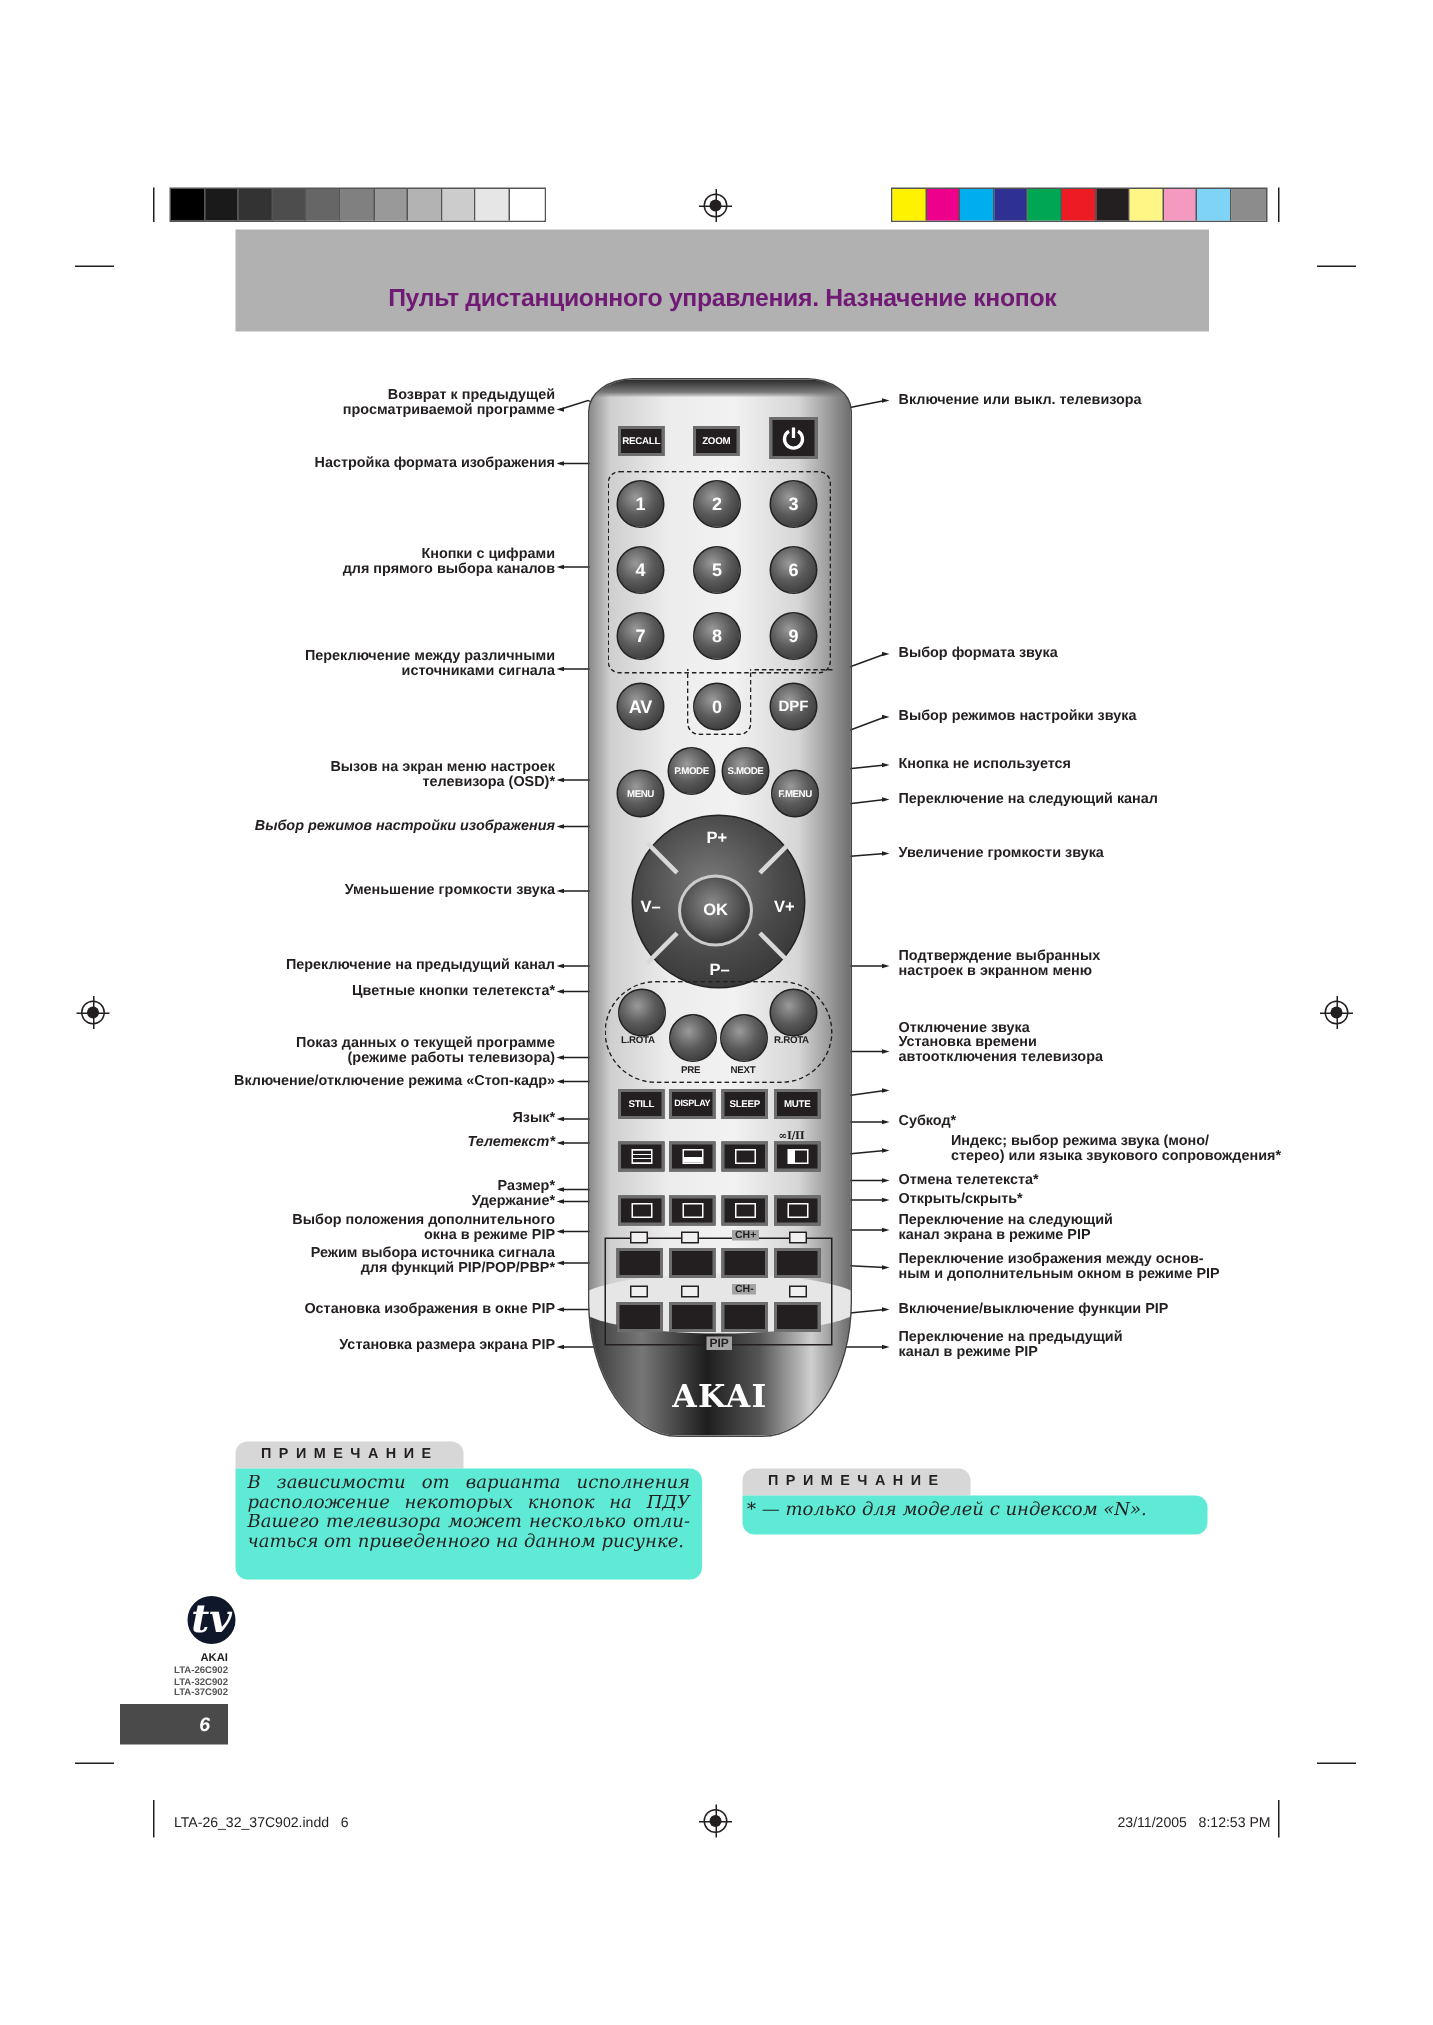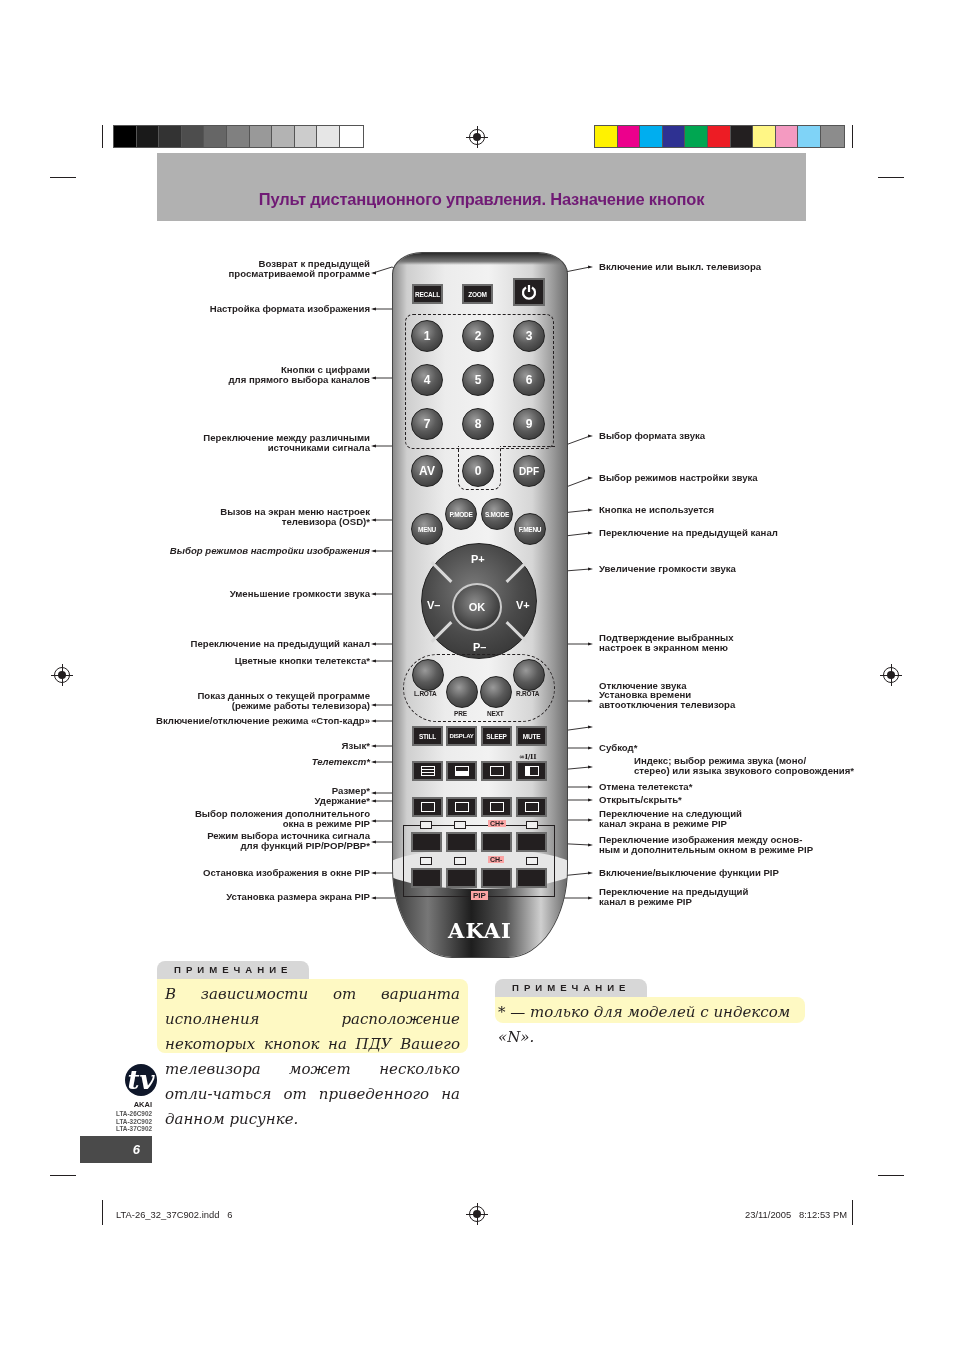--- a/index.html
+++ b/index.html
@@ -46,30 +46,30 @@
   .dash-box { position: absolute; border: 1.5px dashed #231f20; border-radius: 8px; }
 
   .nav-ring { position: absolute; left: 421px; top: 543px; width: 116px; height: 116px; border-radius: 50%; background: radial-gradient(circle at 45% 40%, #7a7a7a 0%, #4a4a4a 50%, #2a2a2a 100%); border: 1.5px solid #222; }
   .nav-txt { position: absolute; color: #fff; font-weight: bold; font-size: 11px; }
   .ok-btn { position: absolute; left: 452px; top: 583px; width: 50px; height: 48px; border-radius: 50%; background: radial-gradient(circle at 45% 40%, #8a8a8a, #3c3c3c 70%); border: 2px solid #ccc; color: #fff; font-weight: bold; font-size: 11px; display: flex; align-items: center; justify-content: center; }
   .nav-sep { position: absolute; width: 3px; height: 28px; background: #d8d8d8; }
 
   .pip-btn { position: absolute; width: 31px; height: 20px; background: #231f20; border: 2px solid #6d6d6d; }
   .pip-frame { position: absolute; left: 403px; top: 825px; width: 152px; height: 72px; border: 1px solid #231f20; }
   .pip-icon { position: absolute; width: 12px; height: 8px; border: 1.2px solid #231f20; background: #f0f0f0; }
-  .pip-txt { position: absolute; font-size: 7px; font-weight: bold; color: #231f20; background: #fca5a5; padding: 0 2px; }
+  .pip-txt { position: absolute; font-size: 7px; font-weight: bold; color: #231f20; background: #a3a3a3; padding: 0 2px; }
 
   .tt-icon { position: absolute; width: 14px; height: 10px; border: 1.3px solid #fff; }
 
   
   svg.leaders { position: absolute; left: 0; top: 0; width: 955px; height: 1350px; pointer-events: none; }
 
   
   .note-tab { position: absolute; height: 18px; background: #d7d7d7; border-radius: 8px 8px 0 0; font-size: 9.6px; font-weight: bold; letter-spacing: 5px; padding-left: 17px; line-height: 18px; color: #231f20; }
-  .note-box { position: absolute; background: #fef9c3; border-radius: 0 8px 8px 8px; font-family: "DejaVu Serif", serif; font-style: italic; font-size: 15px; line-height: 25px; color: #231f20; padding: 3px 8px; }
+  .note-box { position: absolute; background: #5eead4; border-radius: 0 8px 8px 8px; font-family: "DejaVu Serif", serif; font-style: italic; font-size: 12px; line-height: 13px; color: #231f20; padding: 3px 8px; }
 
   .tv-logo { position: absolute; left: 113px; top: 1064px; width: 32px; height: 32px; border-radius: 50%; background: #0f172a; color: #fff; font-weight: bold; font-size: 26px; display: flex; align-items: center; justify-content: center; font-family: "DejaVu Serif", serif; font-style: italic; margin-left: 12px; }
   .brand-small { position: absolute; font-size: 7.5px; font-weight: bold; color: #231f20; text-align: right; }
   .models { position: absolute; font-size: 6.4px; color: #555; text-align: right; line-height: 7.5px; font-weight: bold; }
   .page-num { position: absolute; left: 80px; top: 1136px; width: 72px; height: 27px; background: #4a4a4a; color: #fff; font-weight: bold; font-style: italic; font-size: 13px; text-align: right; padding-right: 12px; line-height: 27px; }
 
   .footer-txt { position: absolute; top: 1209px; font-size: 9.4px; color: #231f20; }
 </style>
 </head>
 <body>
@@ -345,21 +345,21 @@
 окна в режиме PIP</div>
 <div class="lbl left" style="right:585px;top:831px;white-space:pre;">Режим выбора источника сигнала
 для функций PIP/POP/PBP*</div>
 <div class="lbl left" style="right:585px;top:868px;">Остановка изображения в окне PIP</div>
 <div class="lbl left" style="right:585px;top:892px;">Установка размера экрана PIP</div>
 
 <div class="lbl right" style="left:599px;top:262px;">Включение или выкл. телевизора</div>
 <div class="lbl right" style="left:599px;top:431px;">Выбор формата звука</div>
 <div class="lbl right" style="left:599px;top:473px;">Выбор режимов настройки звука</div>
 <div class="lbl right" style="left:599px;top:505px;">Кнопка не используется</div>
-<div class="lbl right" style="left:599px;top:528px;">Переключение на предыдущей канал</div>
+<div class="lbl right" style="left:599px;top:528px;">Переключение на следующий канал</div>
 <div class="lbl right" style="left:599px;top:564px;">Увеличение громкости звука</div>
 <div class="lbl right" style="left:599px;top:633px;white-space:pre;">Подтверждение выбранных
 настроек в экранном меню</div>
 <div class="lbl right" style="left:599px;top:690px;white-space:pre;">Установка времени
 автоотключения телевизора</div>
 <div class="lbl right" style="left:599px;top:681px;">Отключение звука</div>
 <div class="lbl right" style="left:599px;top:743px;">Субкод*</div>
 <div class="lbl right" style="left:634px;top:756px;white-space:pre;">Индекс; выбор режима звука (моно/
 стерео) или языка звукового сопровождения*</div>
 <div class="lbl right" style="left:599px;top:782px;">Отмена телетекста*</div>

